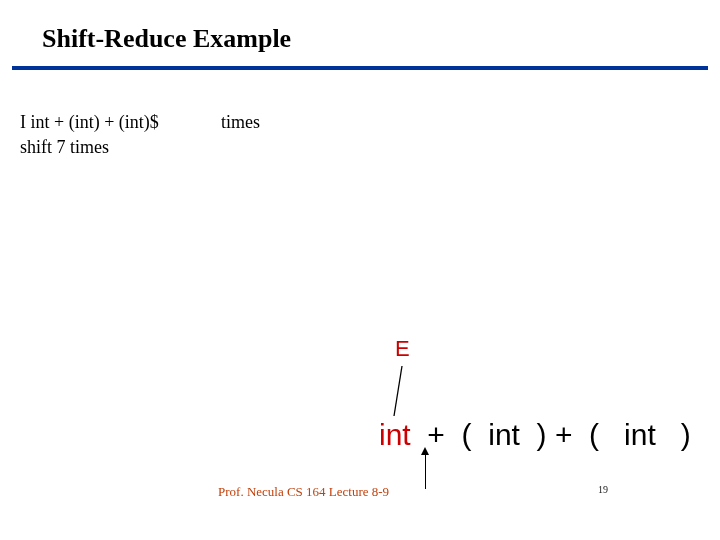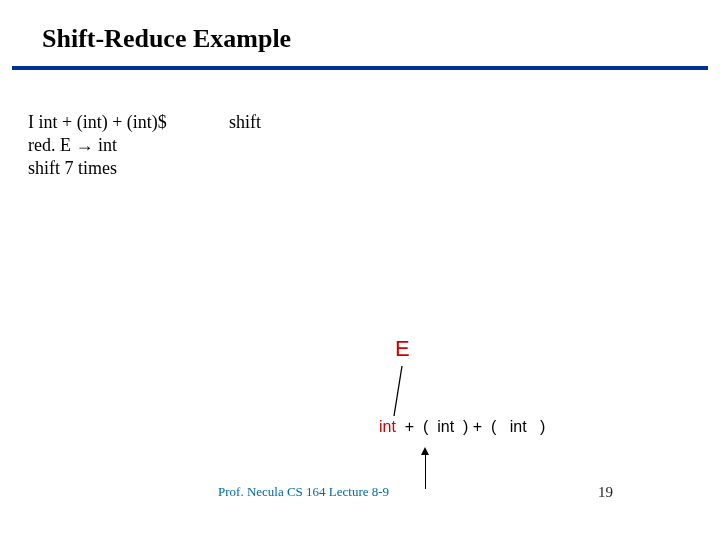--- a/index.html
+++ b/index.html
@@ -14,41 +14,41 @@
     left: 42px; top: 24px;
   }
   .rule {
     position: absolute;
     left: 12px; right: 12px; top: 66px;
     height: 4px;
     background: #003399;
   }
   .steps {
     position: absolute;
-    left: 28px; top: 112px;
+    left: 20px; top: 112px;
     font-family: "Comic Sans MS", "Comic Sans", cursive;
     font-size: 18px;
     color: #000;
   }
   .steps-row { display: flex; margin-bottom: 2px; }
   .steps-col-l { width: 201px; white-space: pre; }
   .steps-col-r { white-space: pre; }
   .arrow-char { font-family: Arial, sans-serif; }
   .node-E {
     position: absolute;
     left: 15px; top: 0px;
     font-family: Verdana, Geneva, sans-serif;
     font-size: 22px;
     color: #cc0000;
   }
   .tokens {
     position: absolute;
     left: 379px; top: 418px;
     font-family: Verdana, Geneva, sans-serif;
-    font-size: 16px;
+    font-size: 30px;
     letter-spacing: 0px;
     white-space: pre;
   }
   .tok-red { color: #cc0000; }
   .tok-blk { color: #000; }
   .marker {
     position: absolute;
     left: 425px; top: 449px;
     width: 1px; height: 40px;
     background: #000;
@@ -59,27 +59,27 @@
     left: -4px; top: -2px;
     border-left: 4.5px solid transparent;
     border-right: 4.5px solid transparent;
     border-bottom: 8px solid #000;
   }
   .footer-l {
     position: absolute;
     left: 218px; top: 484px;
     font-family: Georgia, "Times New Roman", serif;
     font-size: 13px;
-    color: #0369a1;
+    color: #c2410c;
   }
   .footer-r {
     position: absolute;
     left: 598px; top: 484px;
     font-family: Georgia, "Times New Roman", serif;
-    font-size: 15px;
+    font-size: 10px;
     color: #222;
   }
   svg.edge-svg {
     position: absolute;
     left: 380px; top: 336px;
     width: 60px; height: 110px;
     overflow: visible;
   }
 </style>
 </head>
@@ -87,24 +87,23 @@
 
 <div class="slide">
 
   <div class="title">Shift-Reduce Example</div>
 
   <div class="rule"></div>
 
   <div class="steps">
     <div class="steps-row">
       <div class="steps-col-l">I int + (int) + (int)$</div>
-      <div class="steps-col-r">shift</div>
+      <div class="steps-col-r">times</div>
     </div>
     <div class="steps-row">
-      <div class="steps-col-r"><span>red. E </span><span class="arrow-char">→</span><span> int</span></div>
     </div>
     <div class="steps-row">
       <div class="steps-col-r">shift 7 times</div>
     </div>
   </div>
 
   <div class="node-E" style="left:395px; top:336px;">E</div>
 
   <svg class="edge-svg">
     <line x1="22" y1="30" x2="14" y2="80" stroke="#000" stroke-width="1.3"></line>

